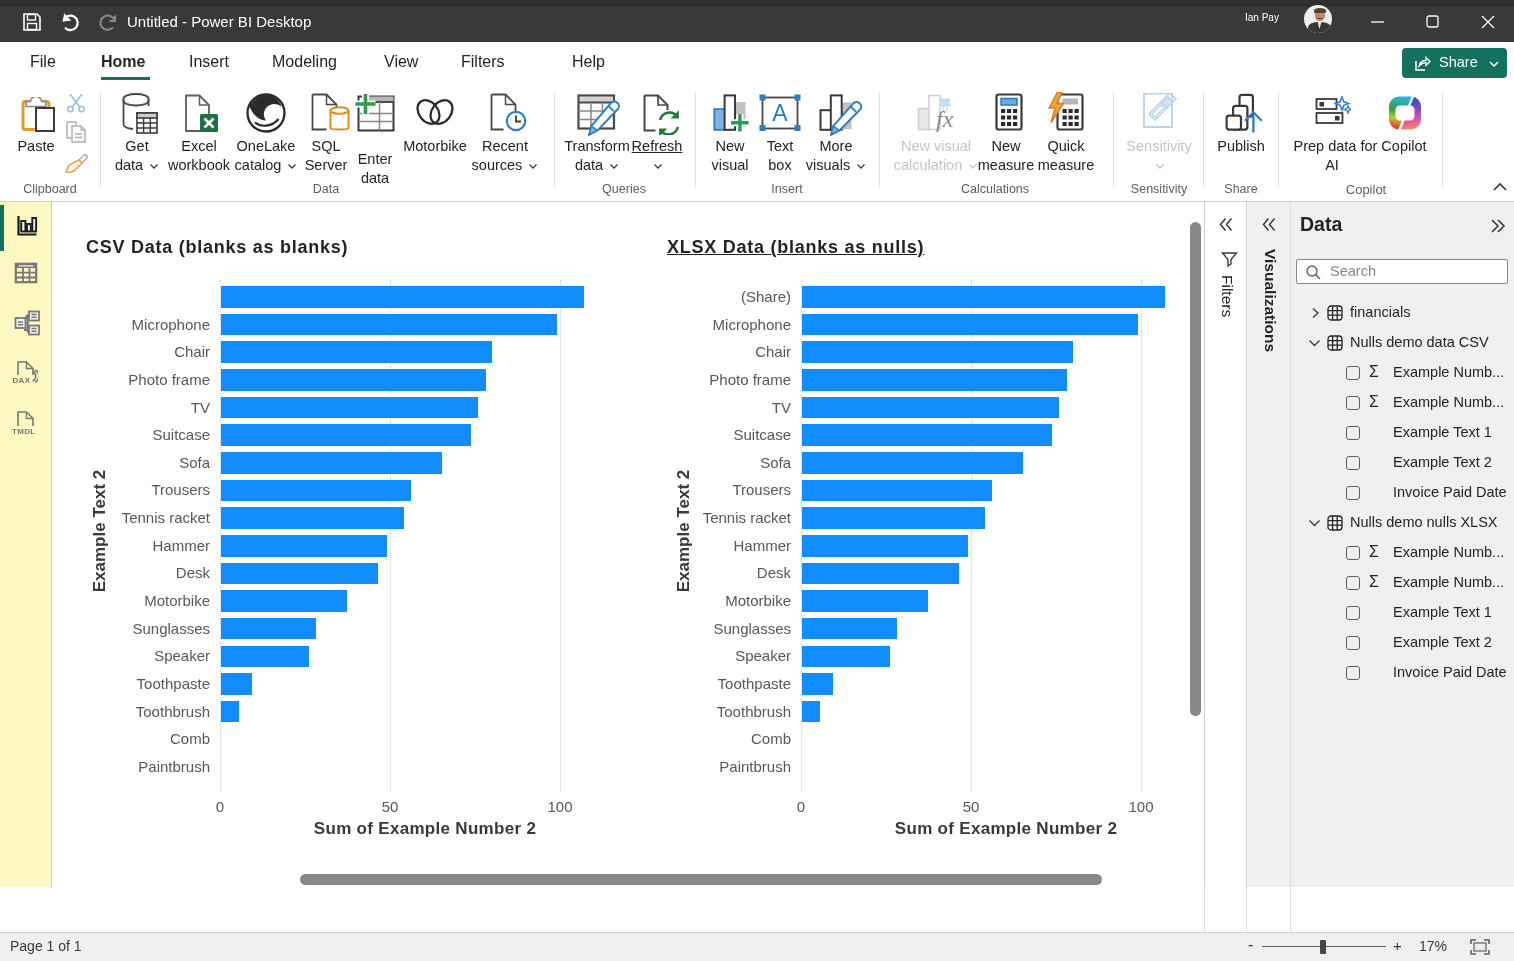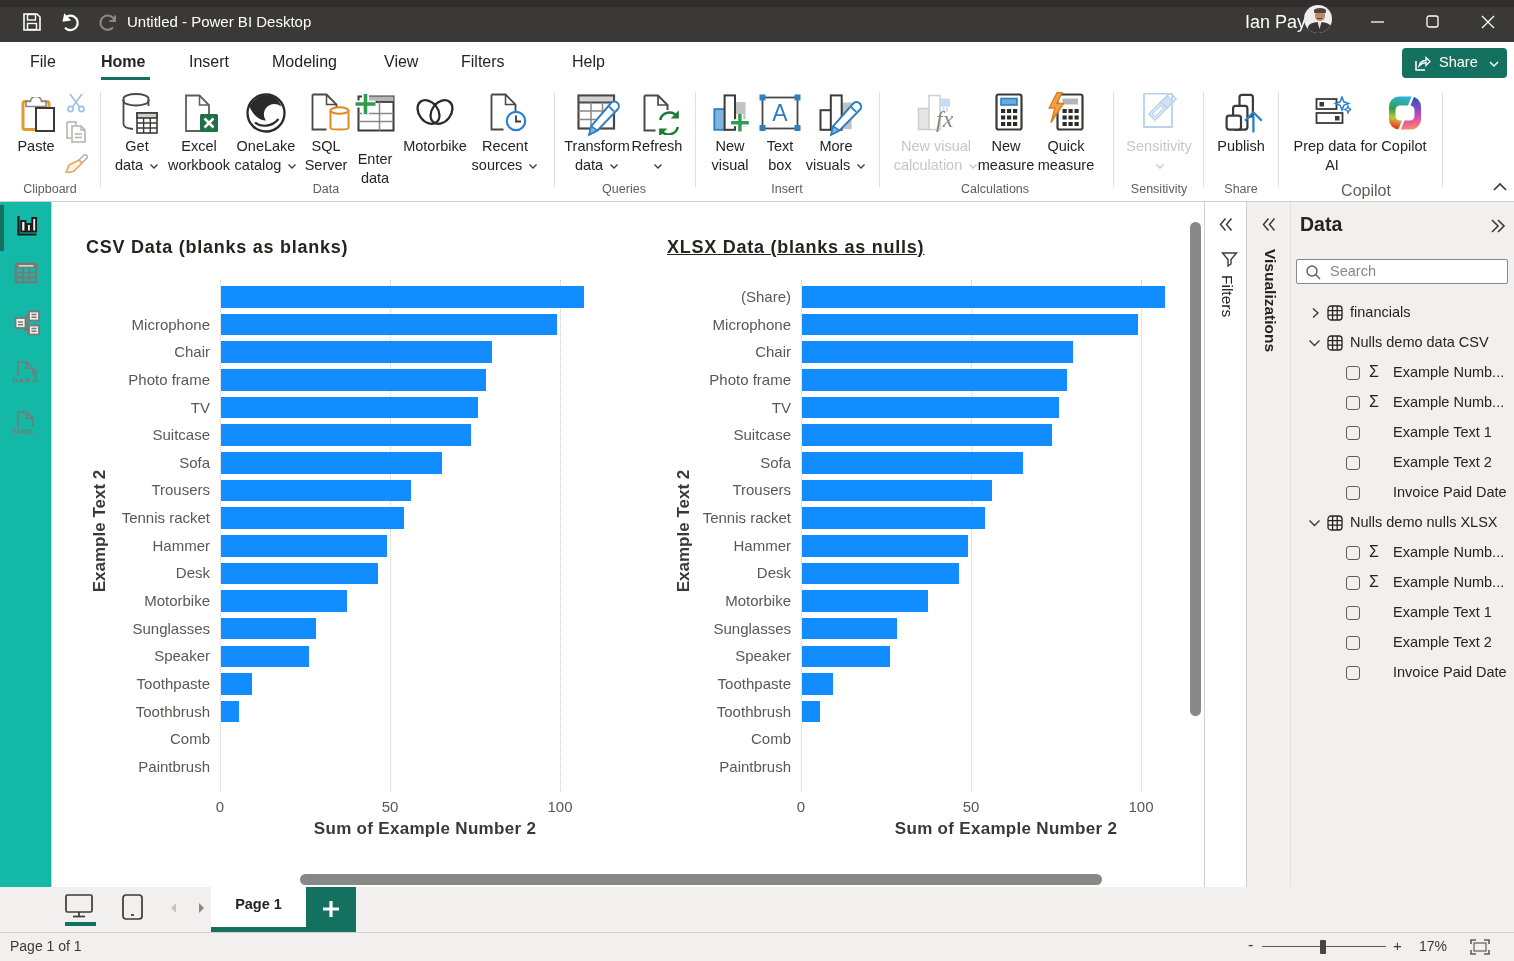--- a/index.html
+++ b/index.html
@@ -26,21 +26,21 @@
 </svg></div>
       <div style="position:absolute;left:57px;top:10px;"><svg width="24" height="24" viewBox="0 0 24 24" style="">
 <path d="M7.2 3.2 L5.6 11.8 L14.2 10.6 Z" fill="#fff"></path>
 <path d="M6.5 10.5 A7.3 7.3 0 1 1 8 17.8" fill="none" stroke="#fff" stroke-width="2.2"></path>
 </svg></div>
       <div style="position:absolute;left:97px;top:10px;"><svg width="24" height="24" viewBox="0 0 24 24" style="">
 <path d="M18 5.5 L18 11 L12.5 11" fill="none" stroke="#8a8886" stroke-width="2.1"></path>
 <path d="M17.5 10.5 A7.2 7.2 0 1 0 16 17.5" fill="none" stroke="#8a8886" stroke-width="2.1"></path>
 </svg></div>
       <div style="position:absolute;left:127px;top:13px;font-size:15px;color:#fff;">Untitled - Power BI Desktop</div>
-      <div style="position:absolute;left:1245px;top:12px;font-size:18px;color:#fff;">Ian Pay</div>
+      <div style="position:absolute;left:1245px;top:12px;font-size:10px;color:#fff;">Ian Pay</div>
       <div style="position:absolute;left:1304px;top:5px;width:28px;height:28px;border-radius:50%;background:#efeeec;overflow:hidden;">
 <div style="position:absolute;left:10.5px;top:5px;width:10px;height:11px;border-radius:45%;background:#b98a6e;"></div>
 <div style="position:absolute;left:9.5px;top:3px;width:12px;height:5px;border-radius:60% 60% 20% 20%;background:#54453c;"></div>
 <div style="position:absolute;left:13px;top:12.5px;width:5px;height:1.8px;background:#5a4438;"></div>
 <div style="position:absolute;left:4px;top:17px;width:23px;height:12px;border-radius:45% 45% 0 0;background:#3a3636;"></div>
 <div style="position:absolute;left:13.5px;top:17px;width:4px;height:7px;background:#e8e4e0;clip-path:polygon(0 0,100% 0,50% 100%);"></div>
 </div>
       <svg width="14" height="14" style="position:absolute;left:1371px;top:15px;">
         <line x1="0" y1="7" x2="13" y2="7" stroke="#fff" stroke-width="1.3"></line>
       </svg>
@@ -80,21 +80,21 @@
       <div style="position:absolute;left:1203px;top:8px;width:1px;height:95px;background:#e1dfdd;"></div>
       <div style="position:absolute;left:1278px;top:8px;width:1px;height:95px;background:#e1dfdd;"></div>
       <div style="position:absolute;left:1442px;top:8px;width:1px;height:95px;background:#e1dfdd;"></div>
       <div style="position:absolute;left:-10px;top:97.5px;width:120px;text-align:center;font-size:12.5px;color:#605e5c;">Clipboard</div>
       <div style="position:absolute;left:266px;top:97.5px;width:120px;text-align:center;font-size:12.5px;color:#605e5c;">Data</div>
       <div style="position:absolute;left:564px;top:97.5px;width:120px;text-align:center;font-size:12.5px;color:#605e5c;">Queries</div>
       <div style="position:absolute;left:727px;top:97.5px;width:120px;text-align:center;font-size:12.5px;color:#605e5c;">Insert</div>
       <div style="position:absolute;left:935px;top:97.5px;width:120px;text-align:center;font-size:12.5px;color:#605e5c;">Calculations</div>
       <div style="position:absolute;left:1099px;top:97.5px;width:120px;text-align:center;font-size:12.5px;color:#605e5c;">Sensitivity</div>
       <div style="position:absolute;left:1181px;top:97.5px;width:120px;text-align:center;font-size:12.5px;color:#605e5c;">Share</div>
-      <div style="position:absolute;left:1306px;top:97.5px;width:120px;text-align:center;font-size:16px;color:#605e5c;">Copilot</div>
+      <div style="position:absolute;left:1306px;top:97.5px;width:120px;text-align:center;font-size:13px;color:#605e5c;">Copilot</div>
 <svg width="42" height="38" viewBox="0 0 42 38" style="position:absolute;left:20px;top:13px;">
 <rect x="3" y="4.5" width="26" height="28" rx="2" fill="#fff" stroke="#e09b32" stroke-width="3"></rect>
 <path d="M10.5 4.5 a5.5 5 0 0 1 11 0 l4.5 0 l0 5 l-20 0 l0 -5 z" fill="#fff" stroke="#8a8886" stroke-width="1.6"></path>
 <rect x="16" y="11" width="18" height="23" fill="#fff" stroke="#3b3a39" stroke-width="2"></rect>
 </svg>
 
 <svg width="22" height="20" viewBox="0 0 22 20" style="position:absolute;left:65px;top:9px;">
 <path d="M5 1 L14.5 14 M17 1 L7.5 14" stroke="#9dc0e0" stroke-width="1.6" fill="none"></path>
 <circle cx="5.5" cy="16" r="2.6" fill="none" stroke="#9dc0e0" stroke-width="1.6"></circle>
 <circle cx="16.5" cy="16" r="2.6" fill="none" stroke="#9dc0e0" stroke-width="1.6"></circle>
@@ -315,21 +315,21 @@
         </svg></div>
       <div class="rlabel" style="left:271px;top:53px;width:110px;">SQL<br>Server</div>
       <div class="rlabel" style="left:320px;top:66px;width:110px;">Enter<br>data</div>
       <div class="rlabel" style="left:380px;top:53px;width:110px;">Motorbike</div>
       <div class="rlabel" style="left:450px;top:53px;width:110px;">Recent<br>sources <svg width="10" height="8" style="margin-left:2px;">
           <path d="M1.5 2.5 L5 6 L8.5 2.5" fill="none" stroke="#3b3a39" stroke-width="1.3"></path>
         </svg></div>
       <div class="rlabel" style="left:542px;top:53px;width:110px;">Transform<br>data <svg width="10" height="8" style="margin-left:2px;">
           <path d="M1.5 2.5 L5 6 L8.5 2.5" fill="none" stroke="#3b3a39" stroke-width="1.3"></path>
         </svg></div>
-      <div class="rlabel" style="left:602px;top:53px;width:110px;">Refresh<br><svg width="10" height="8" style="margin-left:2px;">
+      <div class="rlabel" style="left:602px;top:53px;width:110px;text-decoration:underline;">Refresh<br><svg width="10" height="8" style="margin-left:2px;">
           <path d="M1.5 2.5 L5 6 L8.5 2.5" fill="none" stroke="#3b3a39" stroke-width="1.3"></path>
         </svg></div>
       <div class="rlabel" style="left:675px;top:53px;width:110px;">New<br>visual</div>
       <div class="rlabel" style="left:725px;top:53px;width:110px;">Text<br>box</div>
       <div class="rlabel" style="left:781px;top:53px;width:110px;">More<br>visuals <svg width="10" height="8" style="margin-left:2px;">
           <path d="M1.5 2.5 L5 6 L8.5 2.5" fill="none" stroke="#3b3a39" stroke-width="1.3"></path>
         </svg></div>
       <div class="rlabel-gray" style="left:876px;top:53px;width:120px;text-align:center;">New visual<br>calculation <svg width="10" height="8" style="margin-left:2px;">
           <path d="M1.5 2.5 L5 6 L8.5 2.5" fill="none" stroke="#c8c6c4" stroke-width="1.3"></path>
         </svg></div>
@@ -338,21 +338,21 @@
       <div class="rlabel-gray" style="left:1104px;top:53px;width:110px;">Sensitivity<br><svg width="10" height="8" style="margin-left:2px;">
           <path d="M1.5 2.5 L5 6 L8.5 2.5" fill="none" stroke="#c8c6c4" stroke-width="1.3"></path>
         </svg></div>
       <div class="rlabel" style="left:1186px;top:53px;width:110px;">Publish</div>
       <div class="rlabel" style="left:1290px;top:53px;width:140px;">Prep data for Copilot</div>
       <div class="rlabel" style="left:1272px;top:72px;width:120px;">AI</div>
       <svg width="16" height="10" style="position:absolute;left:1492px;top:98px;">
         <path d="M2 8 L8 2 L14 8" fill="none" stroke="#3b3a39" stroke-width="1.7"></path>
       </svg>
     </div>
-    <div style="position:absolute;left:0;top:202px;width:52px;height:685px;background:#14b8a6;border-right:1px solid #d1cfcd;">
+    <div style="position:absolute;left:0;top:202px;width:52px;height:685px;background:#fef9c3;border-right:1px solid #d1cfcd;">
       <div style="position:absolute;left:0;top:3px;width:4px;height:46px;background:#15715f;"></div>
 <svg width="24" height="26" viewBox="0 0 24 26" style="position:absolute;left:15px;top:11px;">
 <path d="M3.5 3 L3.5 21.5 L21.5 21.5" fill="none" stroke="#1b1a19" stroke-width="2.2"></path>
 <rect x="6.2" y="8" width="4.2" height="10.5" fill="#f1f0ef" stroke="#1b1a19" stroke-width="1.9"></rect>
 <rect x="12" y="11" width="3.8" height="7.5" fill="#f1f0ef" stroke="#1b1a19" stroke-width="1.9"></rect>
 <rect x="17.3" y="5" width="3.8" height="13.5" fill="#f1f0ef" stroke="#1b1a19" stroke-width="1.9"></rect>
 </svg>
 
 <svg width="24" height="22" viewBox="0 0 24 22" style="position:absolute;left:14px;top:60px;">
 <rect x="1.8" y="1.8" width="20.4" height="18.4" fill="none" stroke="#7a7876" stroke-width="2.2"></rect>
@@ -557,47 +557,20 @@
 <div class="chk" style="left:55px;top:404px;"></div>
 <div class="treetxt" style="left:102px;top:402px;">Example Text 1</div>
 <div class="chk" style="left:55px;top:434px;"></div>
 <div class="treetxt" style="left:102px;top:432px;">Example Text 2</div>
 <div class="chk" style="left:55px;top:464px;"></div>
 <div class="treetxt" style="left:102px;top:462px;">Invoice Paid Date</div>
     </div>
     <div style="position:absolute;left:1204px;top:887px;width:1px;height:45px;background:#e1dfdd;"></div>
     <div style="position:absolute;left:1246px;top:887px;width:1px;height:45px;background:#e1dfdd;"></div>
     <div style="position:absolute;left:1290px;top:887px;width:1px;height:45px;background:#e1dfdd;"></div>
-    <div style="position:absolute;left:0;top:887px;width:1514px;height:45px;background:#f1f0ef;">
-      <svg width="28" height="24" style="position:absolute;left:65px;top:7px;">
-<rect x="1" y="1" width="26" height="17" rx="1.5" fill="none" stroke="#3b3a39" stroke-width="1.7"></rect>
-<line x1="14" y1="18" x2="14" y2="22" stroke="#3b3a39" stroke-width="1.7"></line>
-<line x1="8" y1="22.5" x2="20" y2="22.5" stroke="#3b3a39" stroke-width="1.7"></line>
-</svg>
-      <div style="position:absolute;left:65px;top:35px;width:31px;height:3.5px;background:#15715f;"></div>
-      <svg width="22" height="26" style="position:absolute;left:122px;top:7px;">
-<rect x="1" y="1" width="19" height="24" rx="3" fill="none" stroke="#3b3a39" stroke-width="1.7"></rect>
-<line x1="9" y1="21" x2="12" y2="21" stroke="#3b3a39" stroke-width="1.7"></line>
-</svg>
-      <svg width="9" height="12" style="position:absolute;left:169px;top:15px;">
-        <path d="M7 1 L2 6 L7 11 Z" fill="#c8c6c4"></path>
-      </svg>
-      <svg width="9" height="12" style="position:absolute;left:197px;top:15px;">
-        <path d="M2 1 L7 6 L2 11 Z" fill="#8a8886"></path>
-      </svg>
-      <div style="position:absolute;left:211px;top:0;width:95px;height:45px;background:#fff;">
-<div style="position:absolute;left:0;top:9px;width:95px;text-align:center;font-size:14.5px;font-weight:600;color:#252423;">Page 1</div>
-<div style="position:absolute;left:0;top:40px;width:95px;height:5px;background:#15715f;"></div>
-      </div>
-      <div style="position:absolute;left:306px;top:0;width:50px;height:45px;background:#15715f;">
-<svg width="18" height="18" style="position:absolute;left:16px;top:13px;">
-<path d="M9 1 L9 17 M1 9 L17 9" stroke="#fff" stroke-width="3.2"></path>
-        </svg>
-      </div>
-    </div>
     <div style="position:absolute;left:0;top:932px;width:1514px;height:29px;background:#f1f0ef;border-top:1px solid #d1cfcd;">
       <div style="position:absolute;left:10px;top:5px;font-size:14px;color:#3b3a39;">Page 1 of 1</div>
       <div style="position:absolute;left:1248px;top:3px;font-size:16px;color:#3b3a39;">-</div>
       <div style="position:absolute;left:1262px;top:13px;width:124px;height:1px;background:#605e5c;"></div>
       <div style="position:absolute;left:1320px;top:7px;width:6px;height:14px;background:#484644;border-radius:1px;"></div>
       <div style="position:absolute;left:1393px;top:4px;font-size:15px;color:#3b3a39;">+</div>
       <div style="position:absolute;left:1419px;top:5px;font-size:14px;color:#3b3a39;">17%</div>
       <svg width="20" height="16" style="position:absolute;left:1470px;top:6px;">
 <path d="M1 5 L1 1 L6 1 M14 1 L19 1 L19 5 M19 11 L19 15 L14 15 M6 15 L1 15 L1 11" fill="none" stroke="#605e5c" stroke-width="1.6"></path>
 <rect x="4" y="4" width="12" height="8" fill="none" stroke="#605e5c" stroke-width="1.2"></rect>

